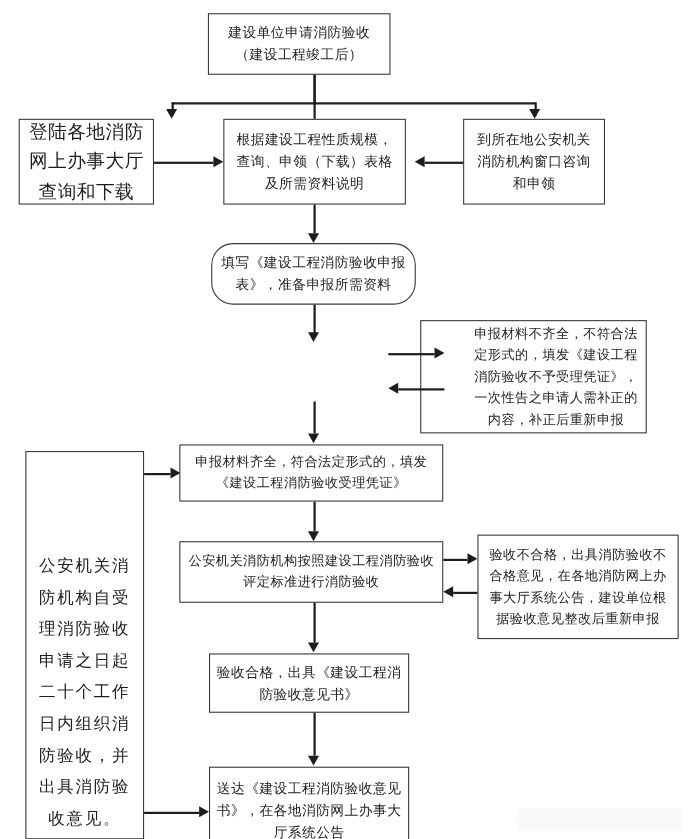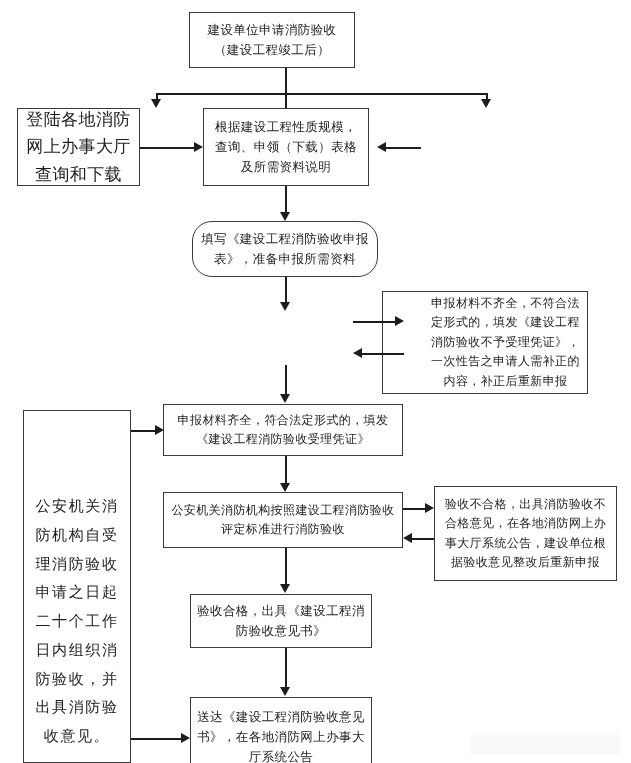--- a/index.html
+++ b/index.html
@@ -41,21 +41,21 @@
   .n-right1   { left: 421px; top: 108px; width: 129px; height: 78px;  font-size: 12.5px; }
   .n-fill     { left: 192px; top: 221px; width: 186px; height: 56px;  font-size: 12.5px; border-radius: 20px; }
   .n-submit   { left: 213px; top: 311px; width: 140px; height: 54px;  font-size: 12.5px; }
   .n-reject   { left: 382px; top: 291px; width: 206px; height: 103px; font-size: 12px; padding-left: 47px; }
   .n-accept   { left: 163px; top: 404px; width: 240px; height: 52px;  font-size: 12px; }
   .n-inspect  { left: 163px; top: 492px; width: 240px; height: 56px;  font-size: 12px; }
   .n-fail     { left: 434px; top: 476px; width: 183px; height: 95px;  font-size: 12px; margin-top: 10px; }
   .n-pass     { left: 190px; top: 594px; width: 182px; height: 54px;  font-size: 12.5px; }
   .n-deliver  { left: 190px; top: 697px; width: 182px; height: 80px;  font-size: 12.5px; }
   .n-sidebar  { left: 23px;  top: 410px; width: 108px; height: 353px; font-size: 15px;
-                align-items: center; padding-top: 72px; line-height: 1.92; letter-spacing: 1.6px; }
+                align-items: flex-end; padding-top: 72px; line-height: 1.92; letter-spacing: 1.6px; }
 
   .line {
     position: absolute;
     background: #1d1d1d;
   }
   .line.h { height: 1.6px; }
   .line.v { width: 1.6px; }
 
   .arrow {
     position: absolute;
@@ -93,20 +93,23 @@
   </div>
 
   <div class="node n-left1">
     <span>登陆各地消防网上办事大厅查询和下载</span>
   </div>
 
   <div class="node n-center1">
     <span>根据建设工程性质规模，查询、申领（下载）表格及所需资料说明</span>
   </div>
 
+  <div class="node n-right1">
+    <span>到所在地公安机关消防机构窗口咨询和申领</span>
+  </div>
 
   <div class="node n-fill">
     <span>填写《建设工程消防验收申报表》，准备申报所需资料</span>
   </div>
 
 
   <div class="node n-reject">
     <span>申报材料不齐全，不符合法定形式的，填发《建设工程消防验收不予受理凭证》，一次性告之申请人需补正的内容，补正后重新申报</span>
   </div>
 

